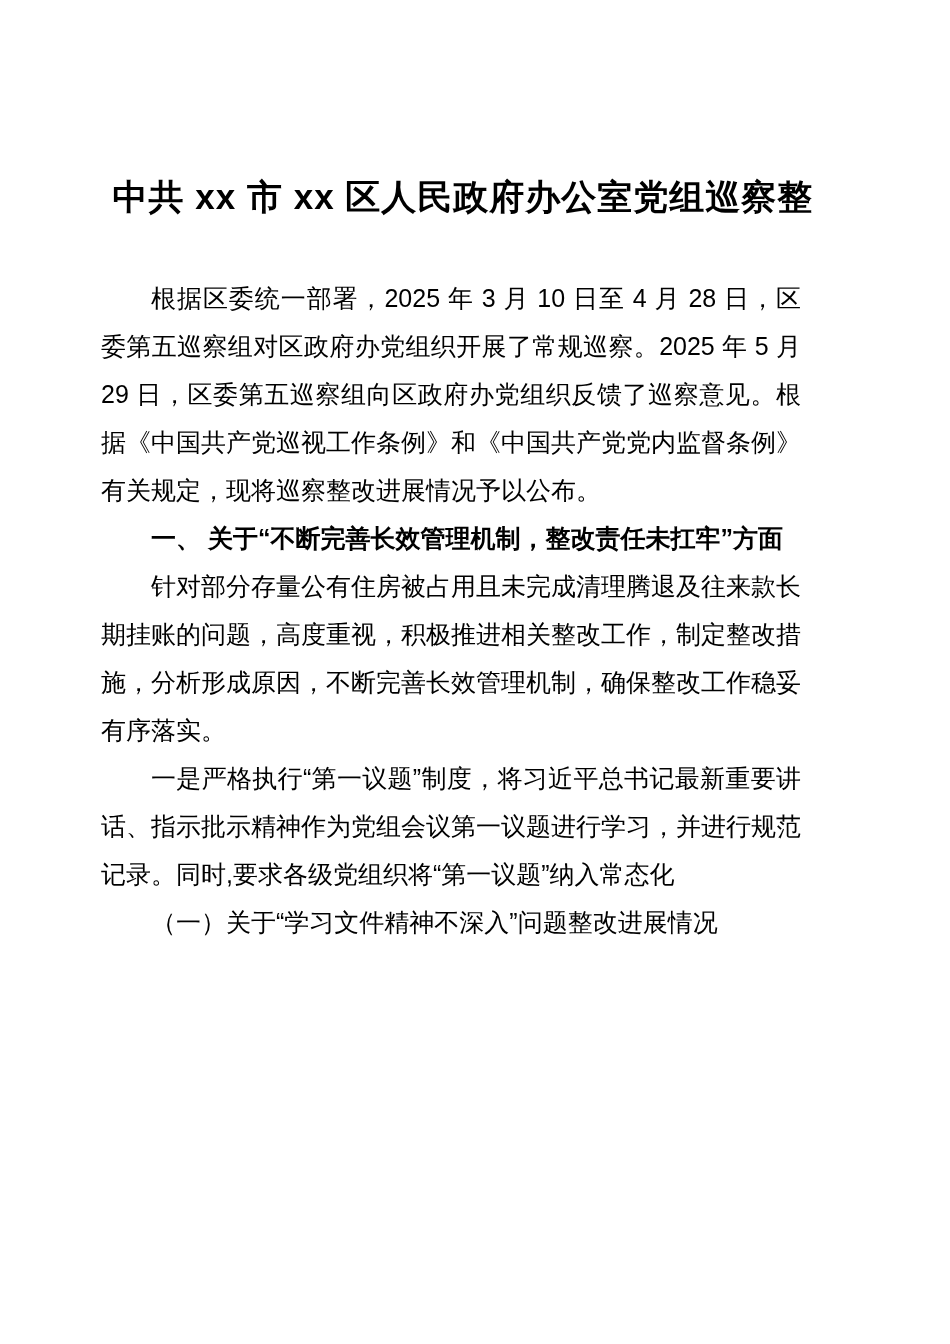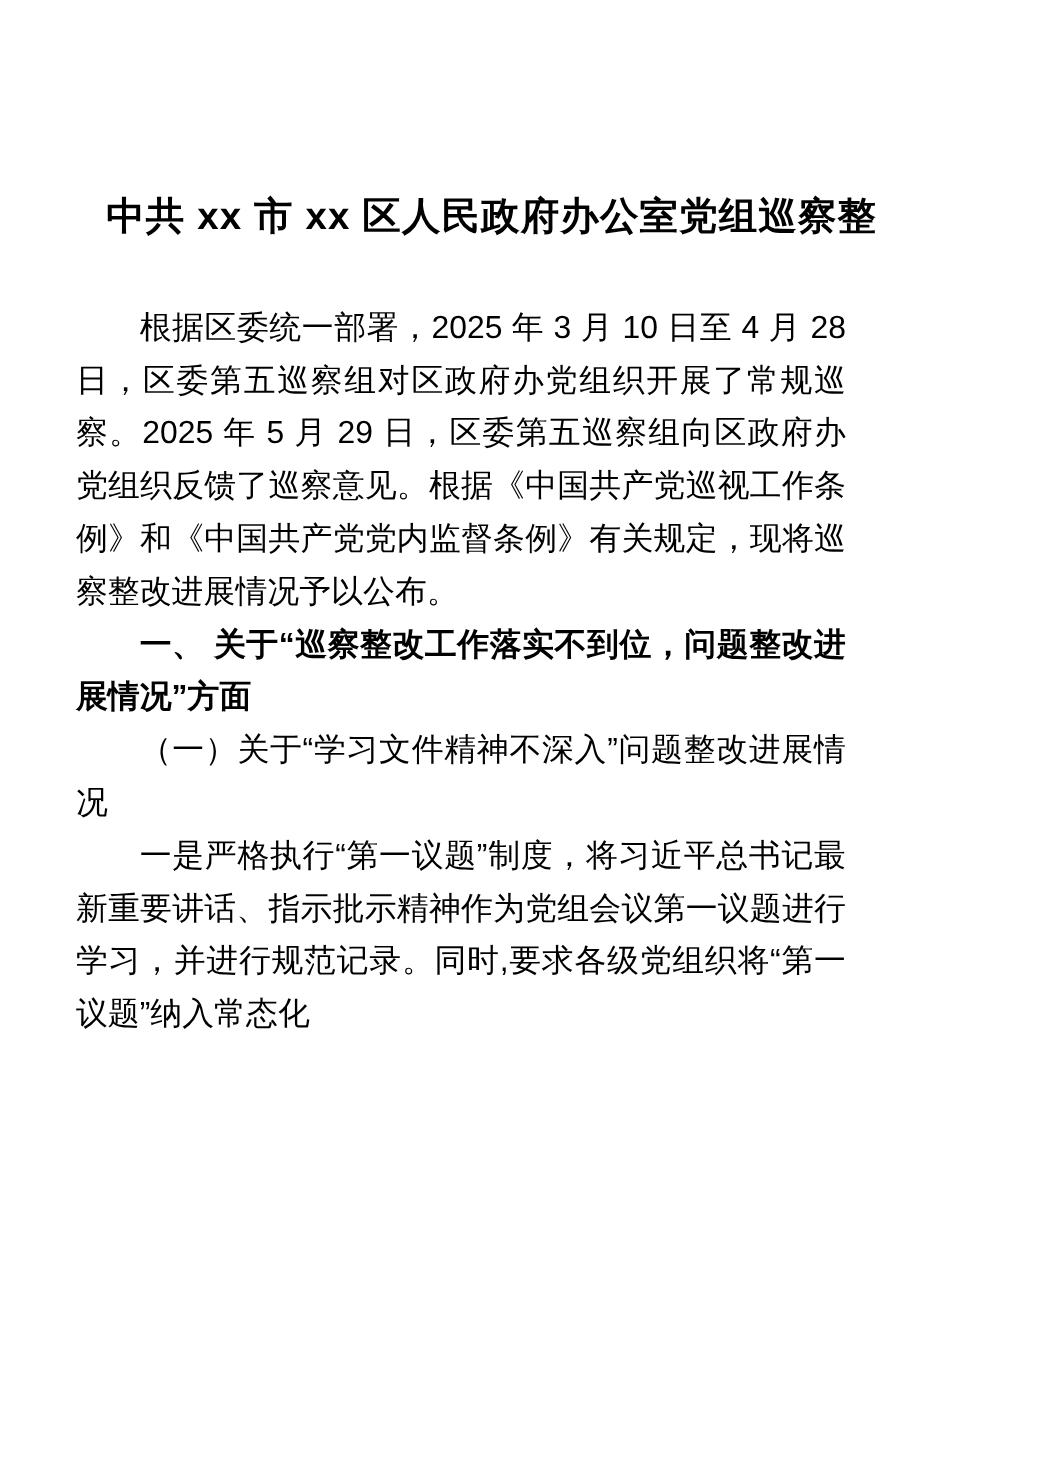--- a/index.html
+++ b/index.html
@@ -8,40 +8,40 @@
     background: #ffffff;
   }
   .page {
     position: relative;
     width: 950px;
     height: 1344px;
     background: #ffffff;
     color: #000000;
     font-family: "Liberation Sans", sans-serif;
     box-sizing: border-box;
-    padding: 168px 125px 0 69px;
+    padding: 168px 125px 0 101px;
     overflow: hidden;
   }
   .doc-title {
     font-size: 35px;
     font-weight: 700;
     line-height: 58px;
     text-align: center;
     letter-spacing: 1px;
     margin: 0 0 48px 0;
   }
   .doc-title .title-line {
     display: block;
   }
   .doc-body {
     width: 700px;
   }
   .block {
     margin: 0;
-    font-size: 29px;
+    font-size: 25px;
     line-height: 48px;
     text-indent: 2em;
     text-align: justify;
     word-break: break-all;
   }
   .block.heading {
     font-weight: 700;
   }
   .block.subheading {
     font-weight: 400;
@@ -52,17 +52,18 @@
 </style>
 </head>
 <body>
 
 <div class="page">
   <div class="doc-title">
       <span class="title-line">中共 xx 市 xx 区人民政府办公室党组巡察整</span>
     </div>
   <div class="doc-body">
       <p class="block paragraph">根据区委统一部署，2025 年 3 月 10 日至 4 月 28 日，区委第五巡察组对区政府办党组织开展了常规巡察。2025 年 5 月 29 日，区委第五巡察组向区政府办党组织反馈了巡察意见。根据《中国共产党巡视工作条例》和《中国共产党党内监督条例》有关规定，现将巡察整改进展情况予以公布。</p>
-      <p class="block heading">一、 关于“巡察整改工作落实不到位，问题整改进展情况”方面</p>
+      <p class="block heading">一、 关于“不断完善长效管理机制，整改责任未扛牢”方面</p>
+      <p class="block paragraph">针对部分存量公有住房被占用且未完成清理腾退及往来款长期挂账的问题，高度重视，积极推进相关整改工作，制定整改措施，分析形成原因，不断完善长效管理机制，确保整改工作稳妥有序落实。</p>
+      <p class="block paragraph">一是严格执行“第一议题”制度，将习近平总书记最新重要讲话、指示批示精神作为党组会议第一议题进行学习，并进行规范记录。同时,要求各级党组织将“第一议题”纳入常态化</p>
       <p class="block subheading">（一）关于“学习文件精神不深入”问题整改进展情况</p>
-      <p class="block paragraph">一是严格执行“第一议题”制度，将习近平总书记最新重要讲话、指示批示精神作为党组会议第一议题进行学习，并进行规范记录。同时,要求各级党组织将“第一议题”纳入常态化</p>
     </div>
 </div>
 
 </body></html>

